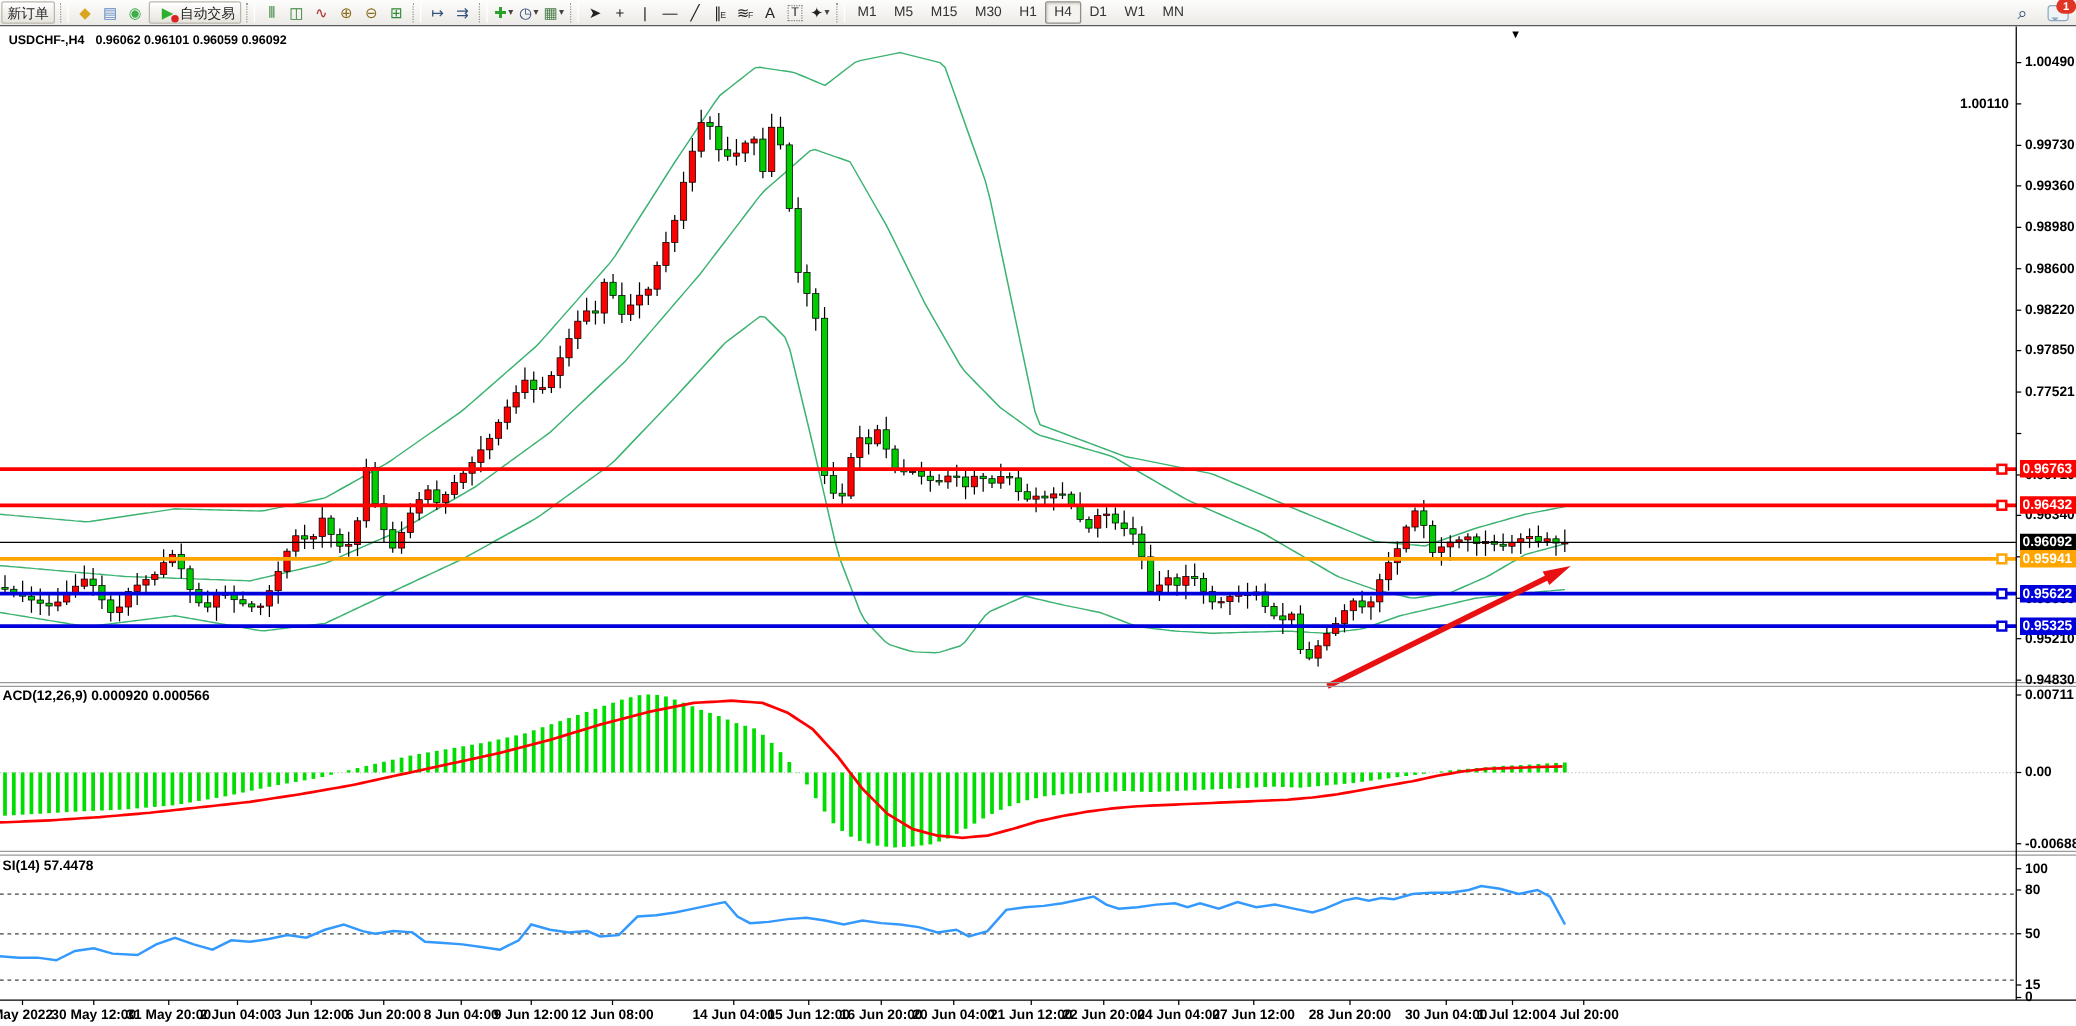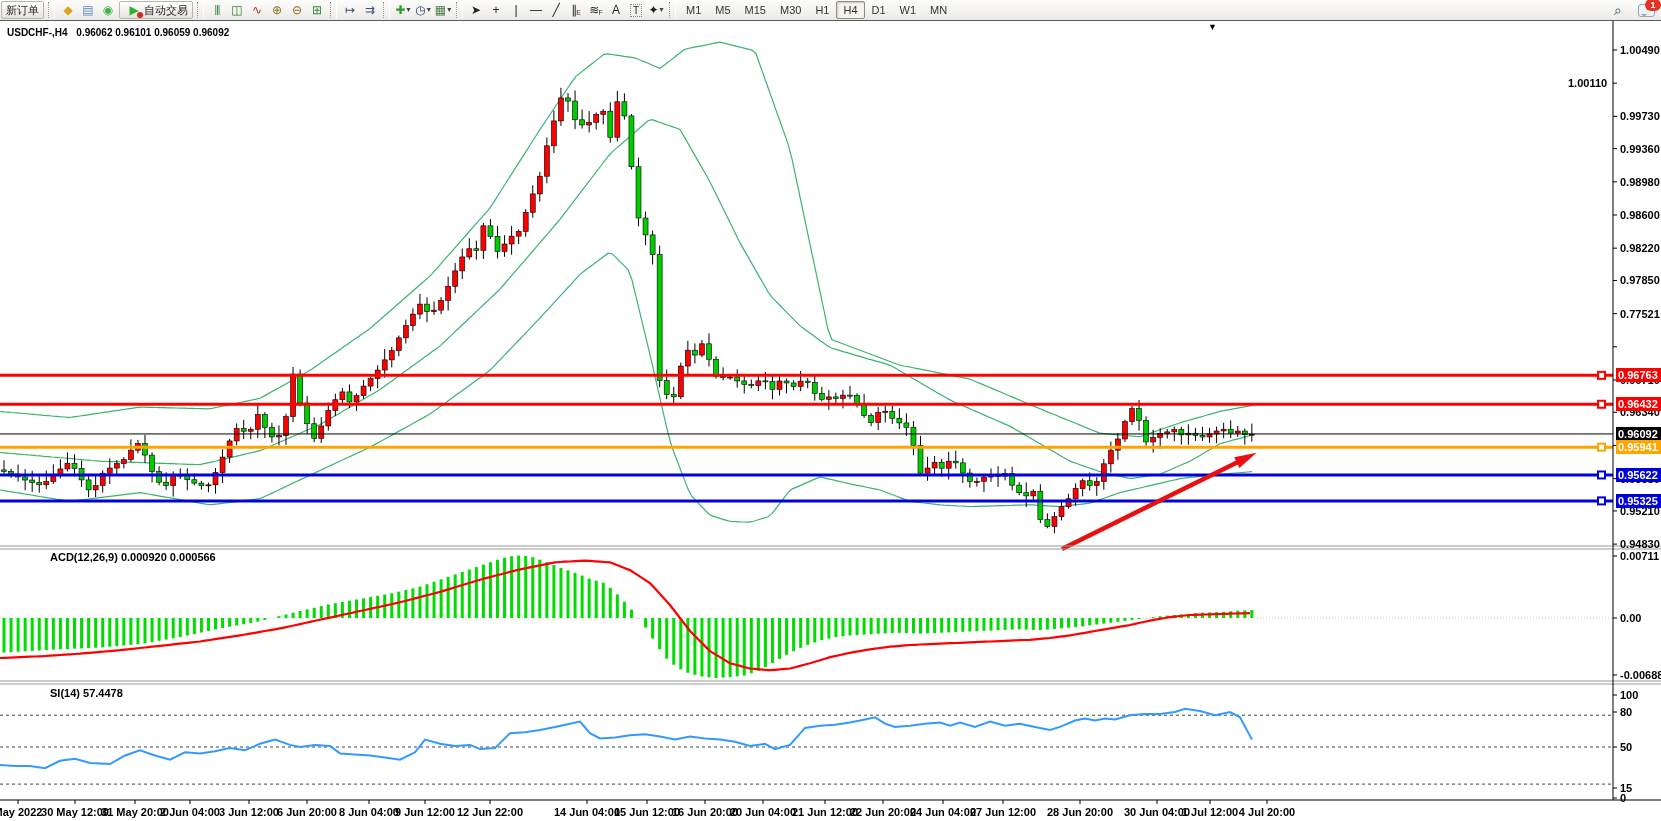--- a/index.html
+++ b/index.html
@@ -26,21 +26,21 @@
   .chat-badge{position:absolute;right:-7px;top:-6px;min-width:12px;height:12px;border-radius:7px;background:#e03424;
     color:#fff;font-size:9px;font-weight:bold;display:flex;align-items:center;justify-content:center;padding:0 2px;}
   
   .chart-area{position:absolute;left:0;top:21px;width:1661px;height:800px;background:#fff;}
   svg{position:absolute;left:0;top:0;}
   .lbl{position:absolute;font-size:11px;font-weight:600;color:#000;transform:translateY(-50%);}
   .time-lbl{position:absolute;font-size:11px;font-weight:600;color:#000;transform:translateX(-50%);top:785px;}
   .badge{position:absolute;left:1616px;width:45px;height:14px;transform:translateY(-50%);
     color:#fff;font-size:11px;font-weight:700;display:flex;align-items:center;padding-left:2px;z-index:5;}
   .chart-title{position:absolute;left:7px;top:6px;font-size:10px;font-weight:600;color:#000;z-index:6;}
-  .ind-lbl{position:absolute;font-size:11px;font-weight:600;color:#000;z-index:6;margin-left:48px;}
+  .ind-lbl{position:absolute;font-size:11px;font-weight:600;color:#000;z-index:6;}
   .shift-marker{position:absolute;top:1px;font-size:9px;color:#000;z-index:6;}
 </style>
 </head>
 <body>
 
 <div class="app">
   <div class="toolbar" id="toolbar">
       <span class="tb-btn">新订单</span>
       <span class="tb-sep"></span>
       <span class="tb-icon">
@@ -787,21 +787,21 @@
         <div class="lbl" style="left: 1620px; top: 767px;">15</div>
         <div class="lbl" style="left: 1620px; top: 777px;">0</div>
         <div class="time-lbl" style="left: 18px; top: 785px;">May 2022</div>
         <div class="time-lbl" style="left: 75px; top: 785px;">30 May 12:00</div>
         <div class="time-lbl" style="left: 135px; top: 785px;">31 May 20:00</div>
         <div class="time-lbl" style="left: 190px; top: 785px;">2 Jun 04:00</div>
         <div class="time-lbl" style="left: 249px; top: 785px;">3 Jun 12:00</div>
         <div class="time-lbl" style="left: 307px; top: 785px;">6 Jun 20:00</div>
         <div class="time-lbl" style="left: 369px; top: 785px;">8 Jun 04:00</div>
         <div class="time-lbl" style="left: 425px; top: 785px;">9 Jun 12:00</div>
-        <div class="time-lbl" style="left: 490px; top: 785px;">12 Jun 22:00</div>
+        <div class="time-lbl" style="left: 490px; top: 785px;">12 Jun 08:00</div>
         <div class="time-lbl" style="left: 587px; top: 785px;">14 Jun 04:00</div>
         <div class="time-lbl" style="left: 647px; top: 785px;">15 Jun 12:00</div>
         <div class="time-lbl" style="left: 705px; top: 785px;">16 Jun 20:00</div>
         <div class="time-lbl" style="left: 763px; top: 785px;">20 Jun 04:00</div>
         <div class="time-lbl" style="left: 825px; top: 785px;">21 Jun 12:00</div>
         <div class="time-lbl" style="left: 883px; top: 785px;">22 Jun 20:00</div>
         <div class="time-lbl" style="left: 943px; top: 785px;">24 Jun 04:00</div>
         <div class="time-lbl" style="left: 1003px; top: 785px;">27 Jun 12:00</div>
         <div class="time-lbl" style="left: 1080px; top: 785px;">28 Jun 20:00</div>
         <div class="time-lbl" style="left: 1157px; top: 785px;">30 Jun 04:00</div>

